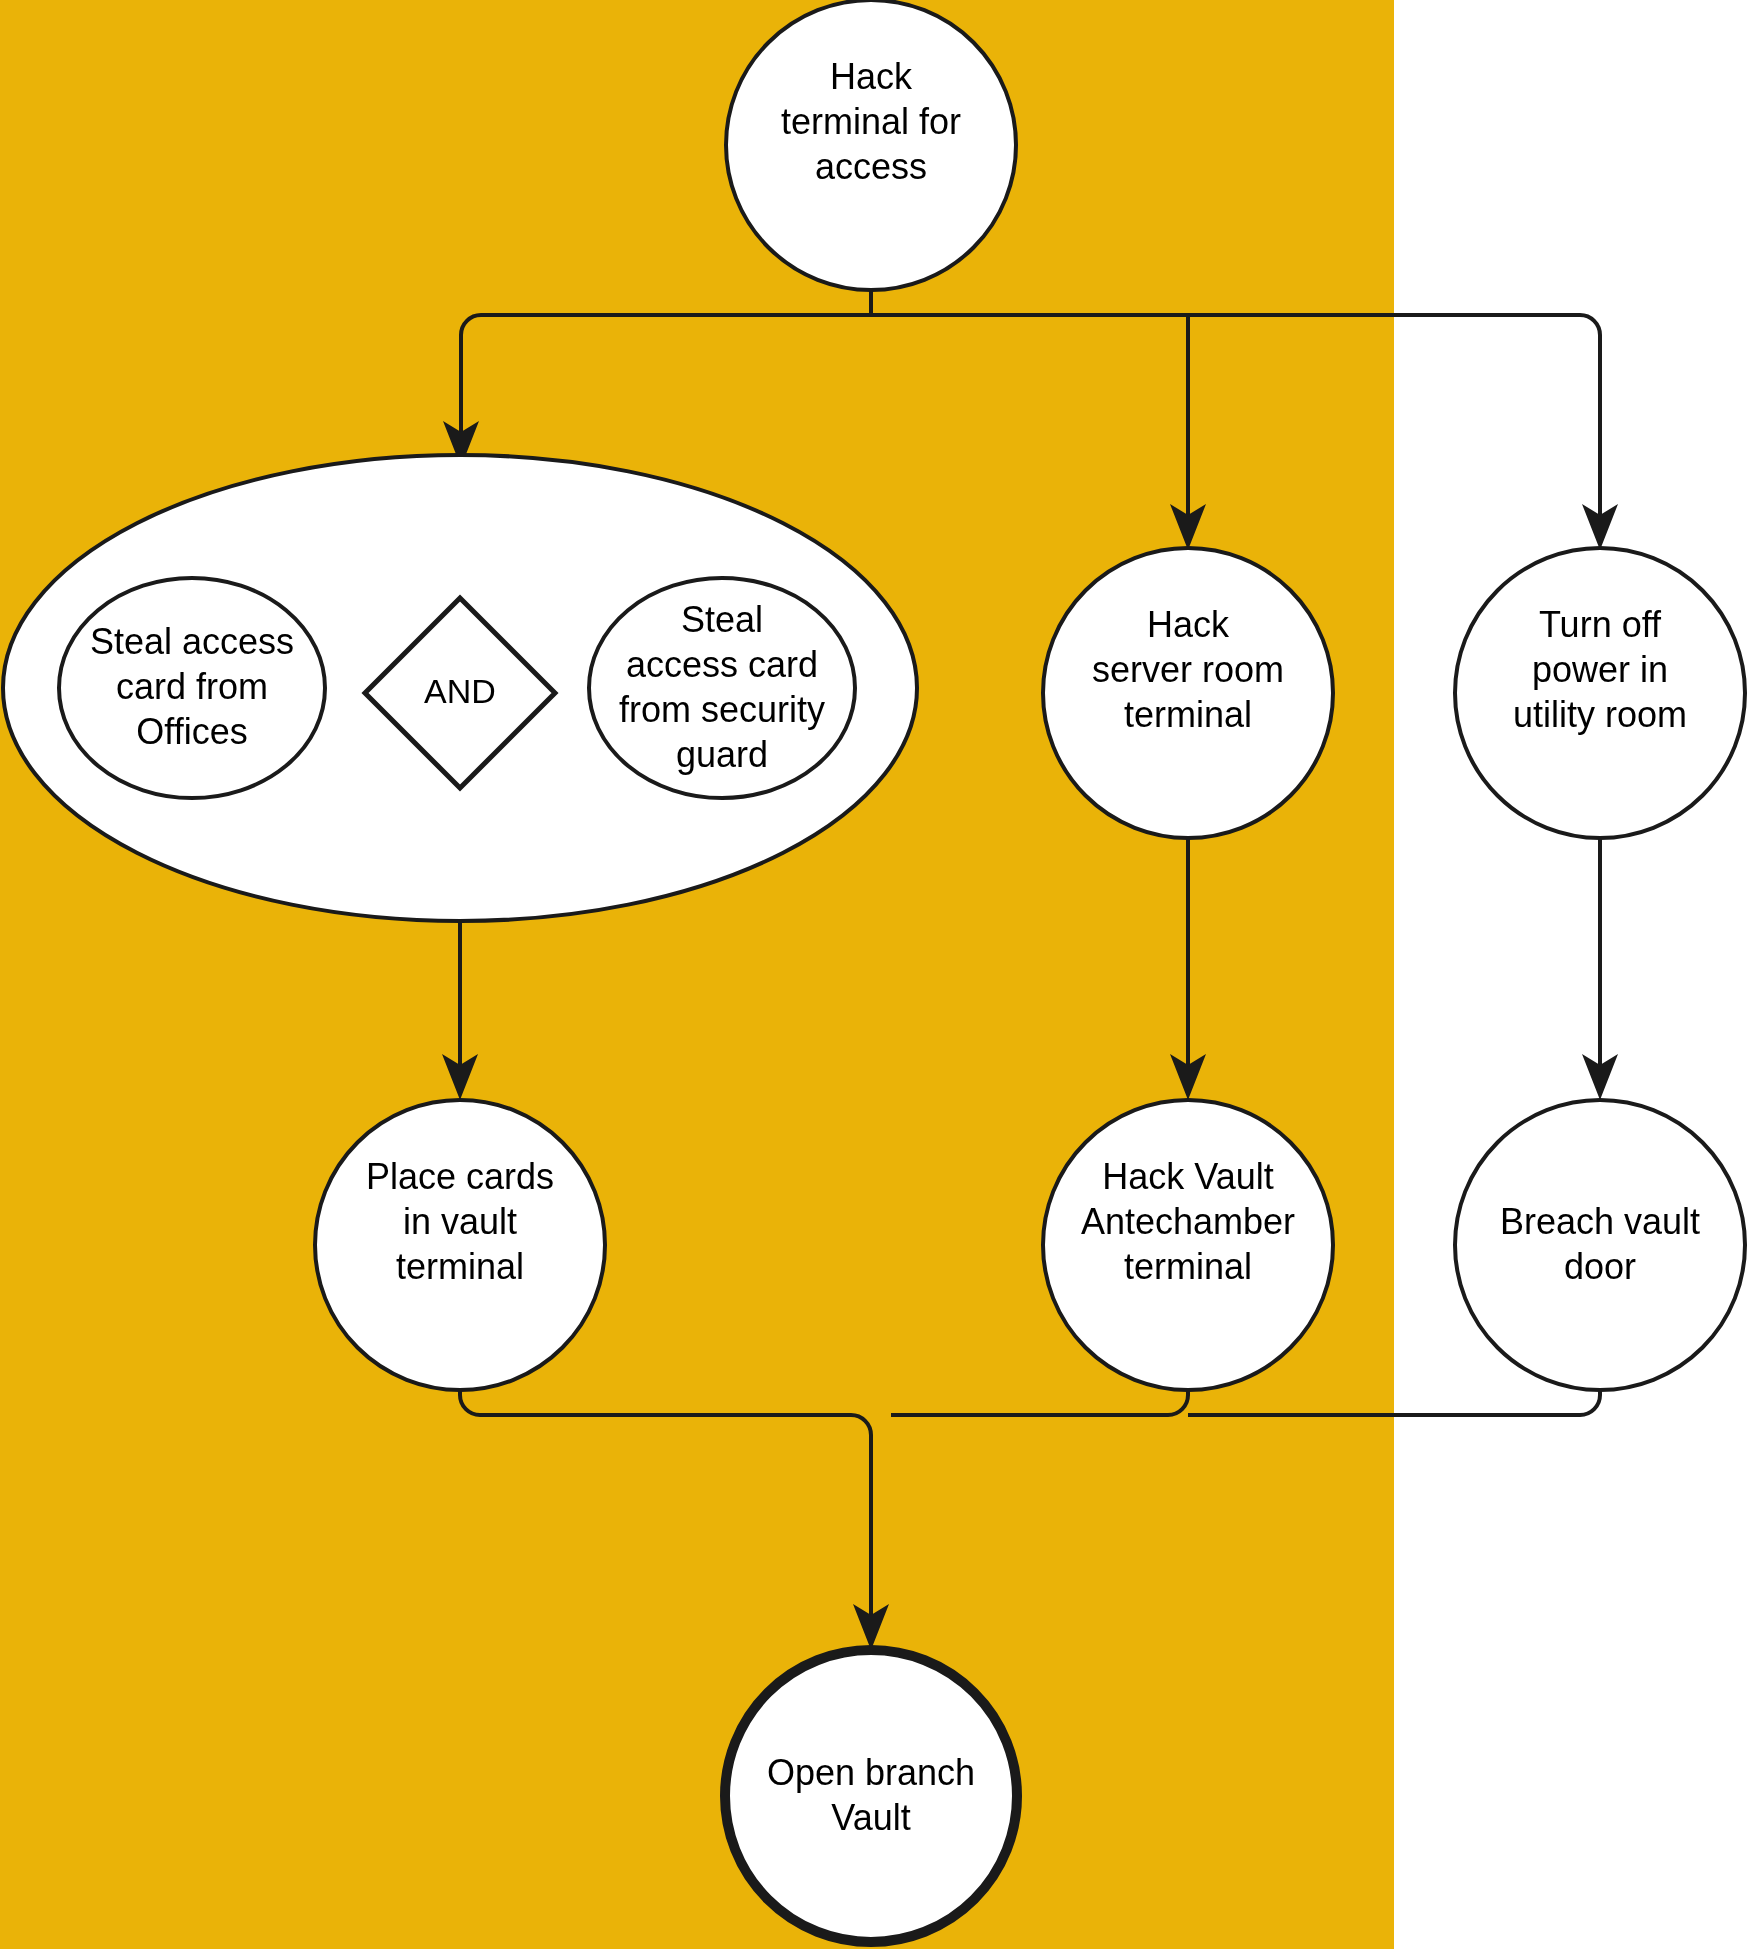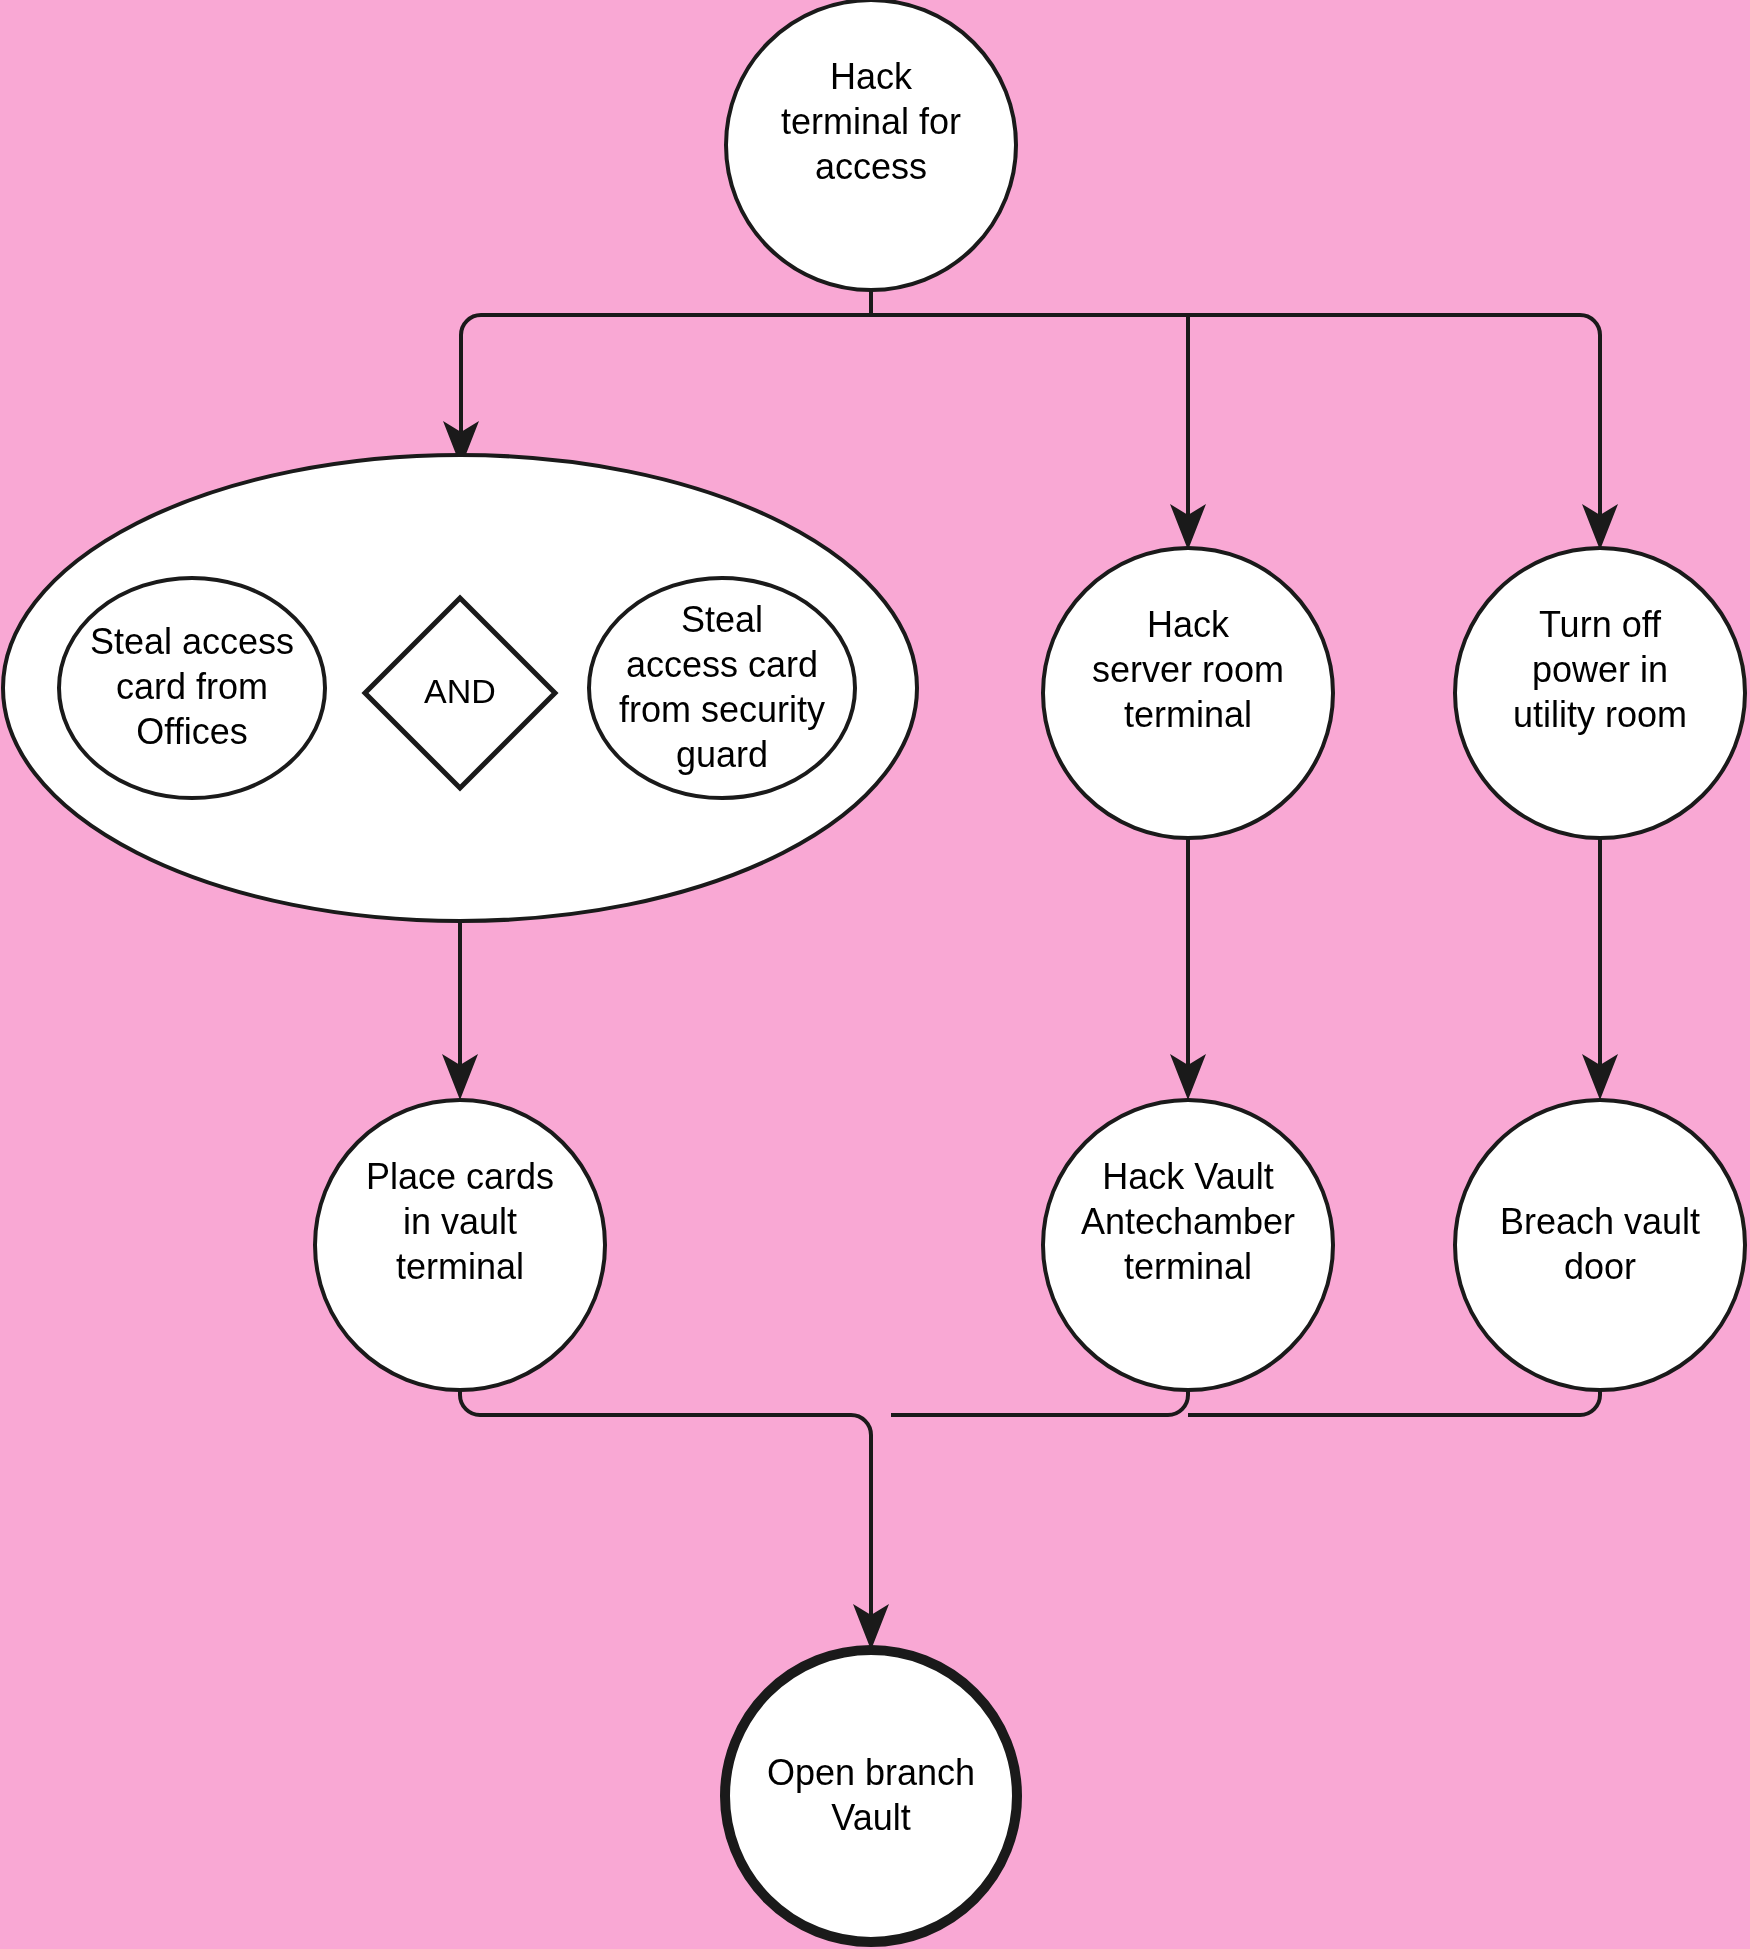--- a/index.html
+++ b/index.html
@@ -9,23 +9,23 @@
     background: #ffffff;
   }
   body {
     width: 1750px;
     height: 1949px;
     font-family: "Liberation Sans", sans-serif;
     overflow: hidden;
   }
   #diagram-root {
     position: relative;
-    width: 1750px;
+    width: 1394px;
     height: 1949px;
-    background: #f9a8d4;
+    background: #eab308;
   }
   svg.diagram-canvas {
     display: block;
     width: 1750px;
     height: 1949px;
   }
   .node-shape {
     fill: #ffffff;
     stroke: #1a1a1a;
     stroke-width: 4;

